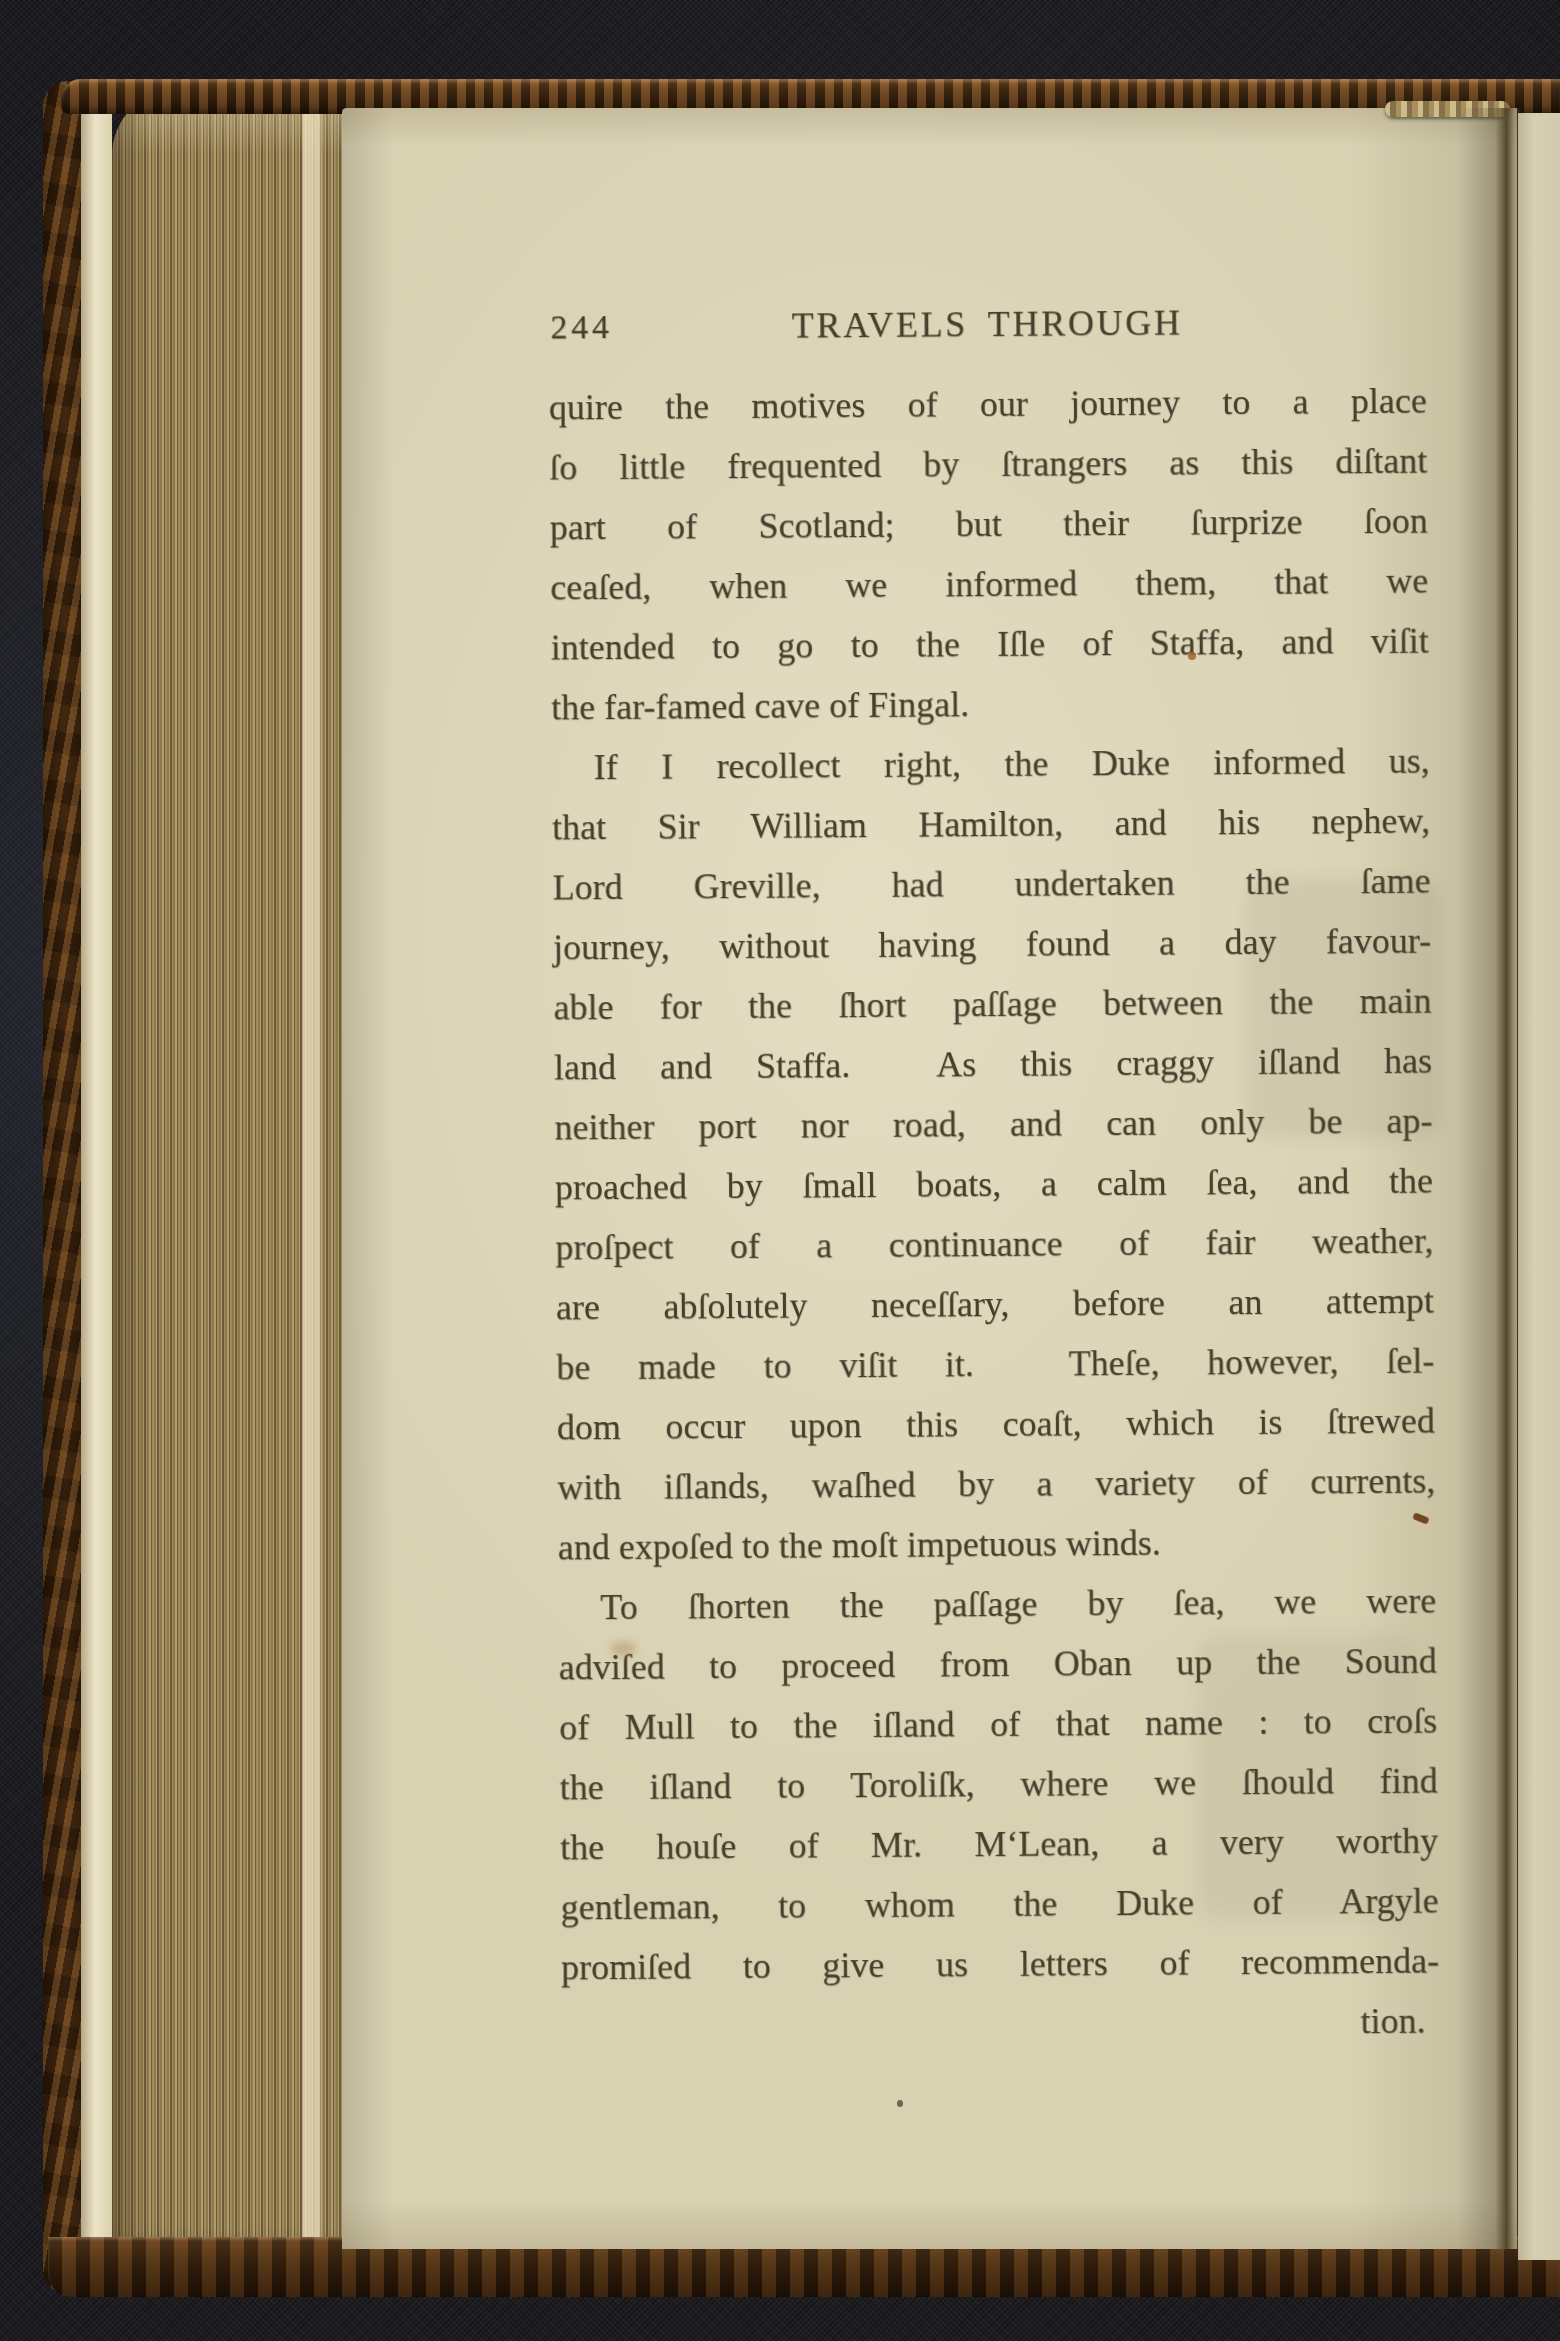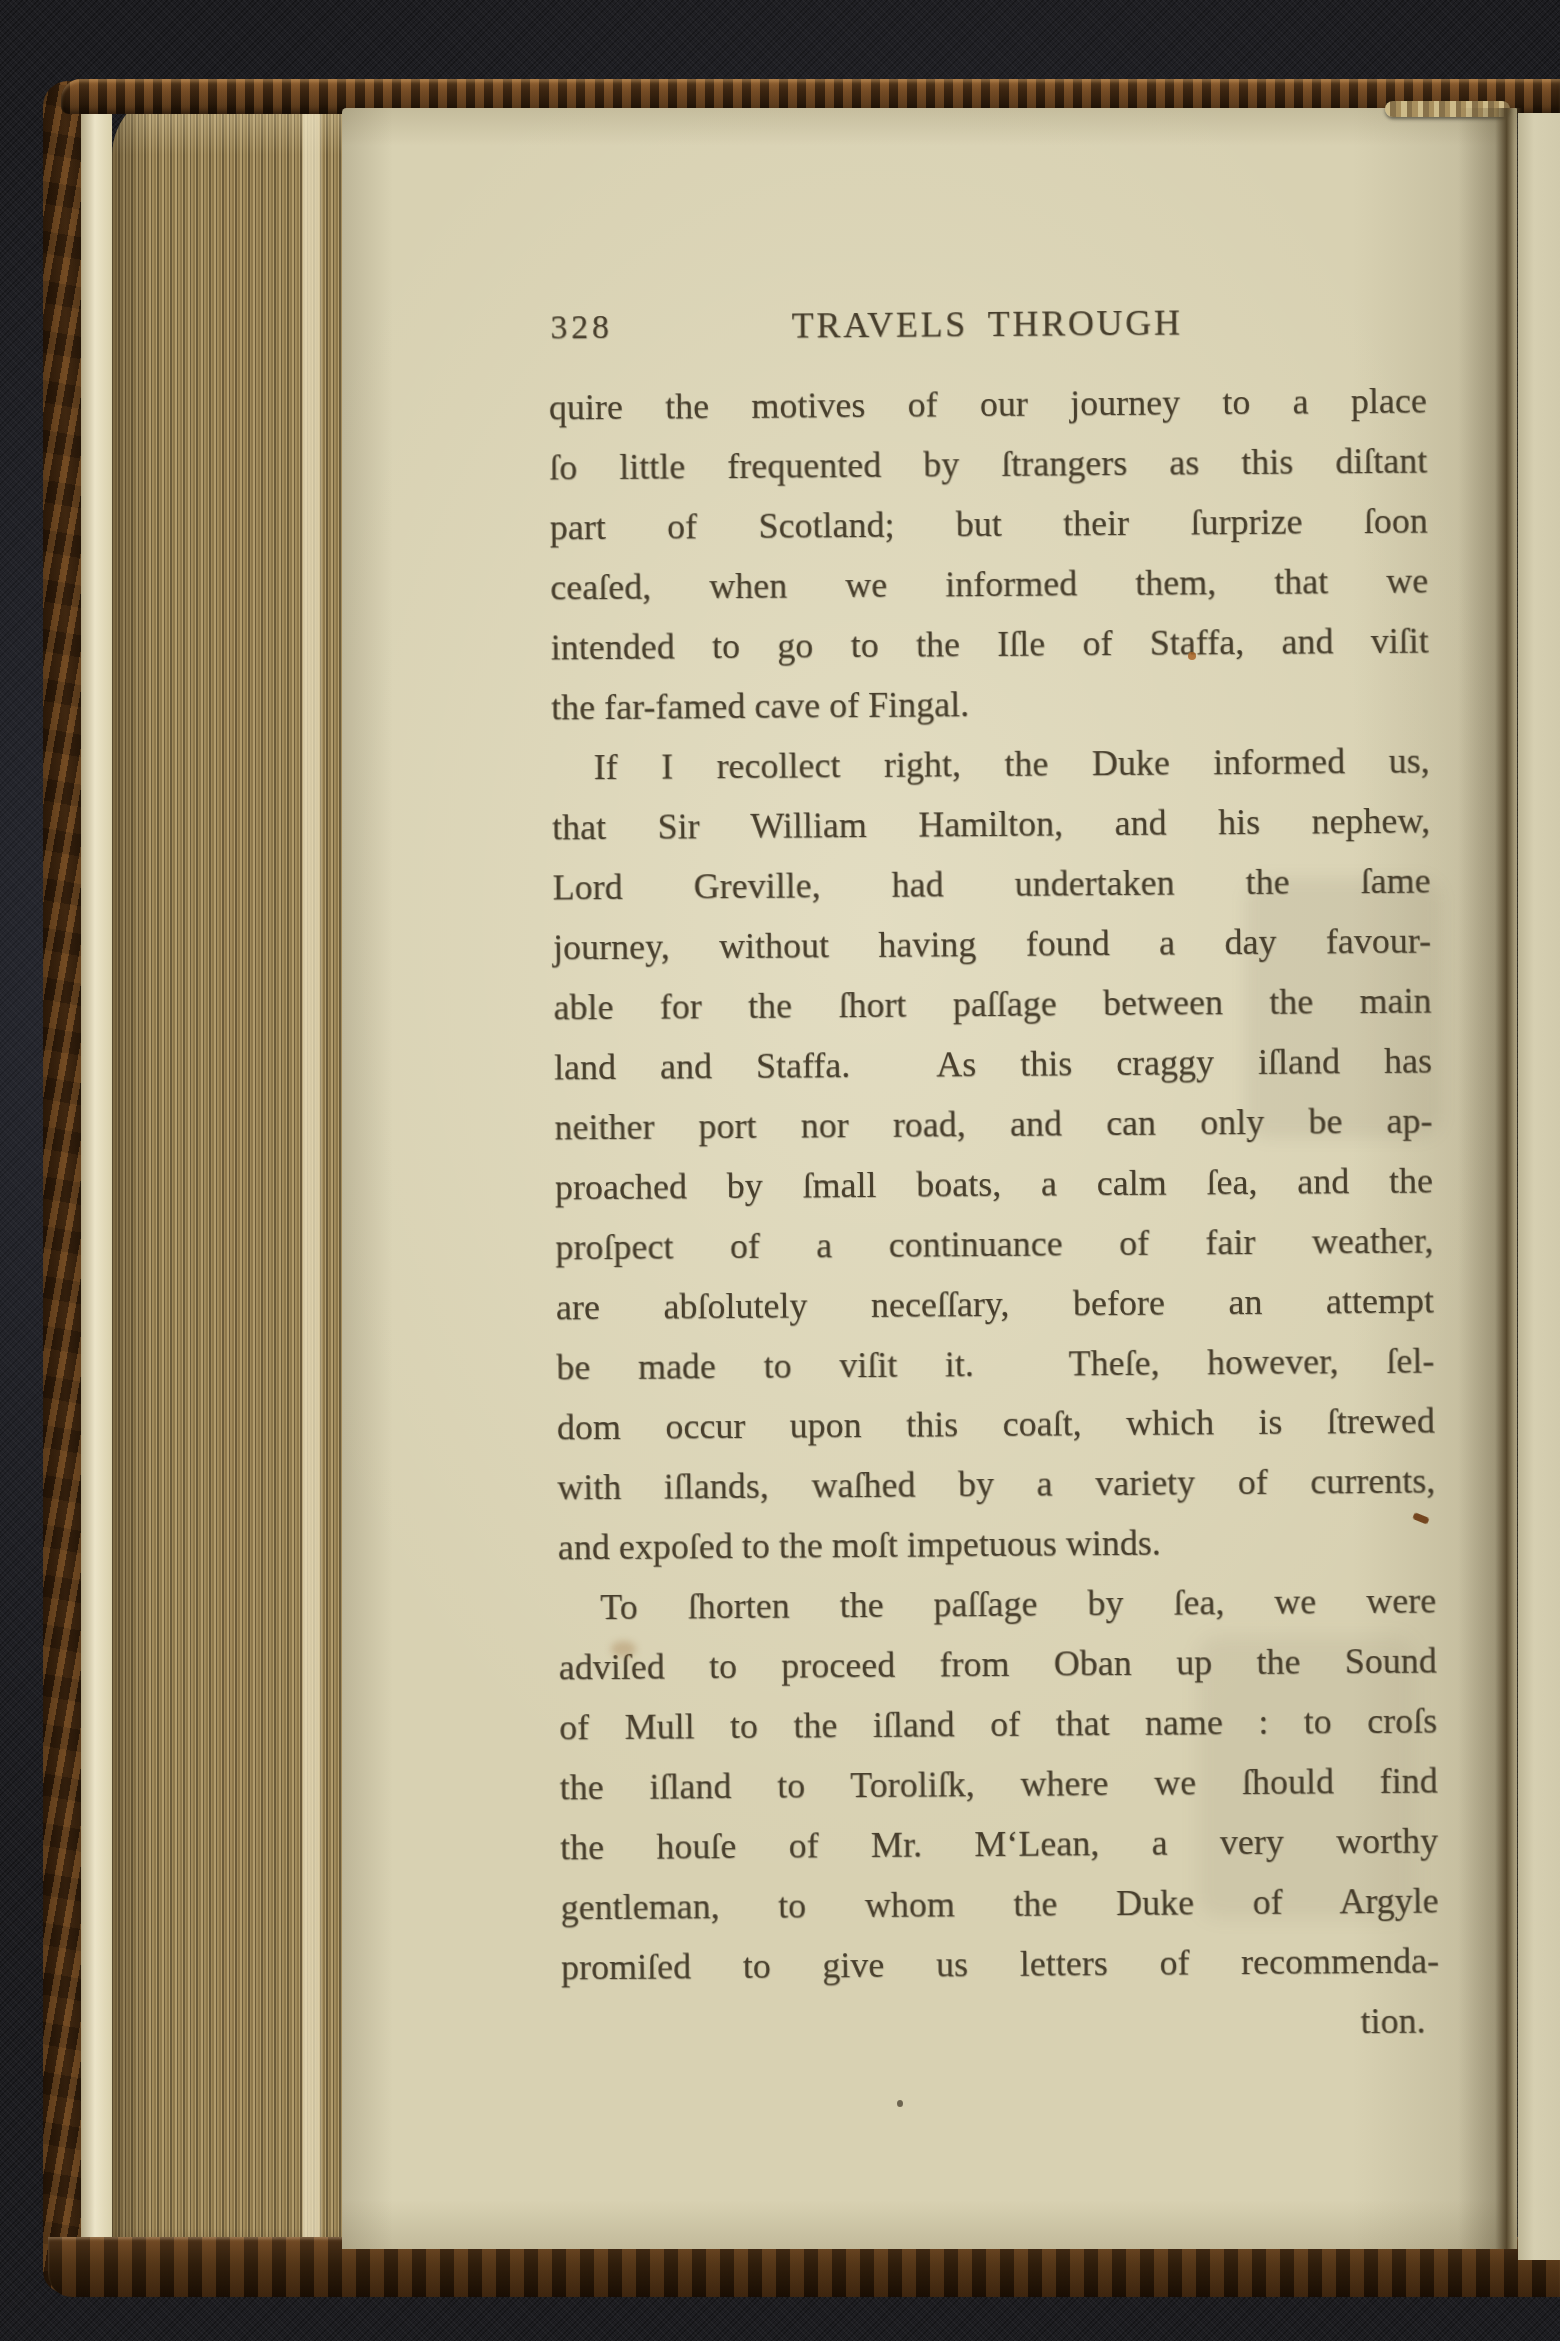--- a/index.html
+++ b/index.html
@@ -138,21 +138,21 @@
   <div class="page"></div>
   <div class="headband"></div>
   <div class="gutter"></div>
   <div class="facing"></div>
 
   <div class="spot ghost1"></div>
   <div class="spot ghost2"></div>
 
   <div class="text-layer">
     <div class="header-row">
-      <span class="pagenum">328</span>
+      <span class="pagenum">244</span>
       <div class="running-title">TRAVELS THROUGH</div>
     </div>
 
     <div class="body-text">
       <div class="para">
         <div class="line">quire the motives of our journey to a place</div>
         <div class="line">ſo little frequented by ſtrangers as this diſtant</div>
         <div class="line">part of Scotland; but their ſurprize ſoon</div>
         <div class="line">ceaſed, when we informed them, that we</div>
         <div class="line">intended to go to the Iſle of Staffa, and viſit</div>

